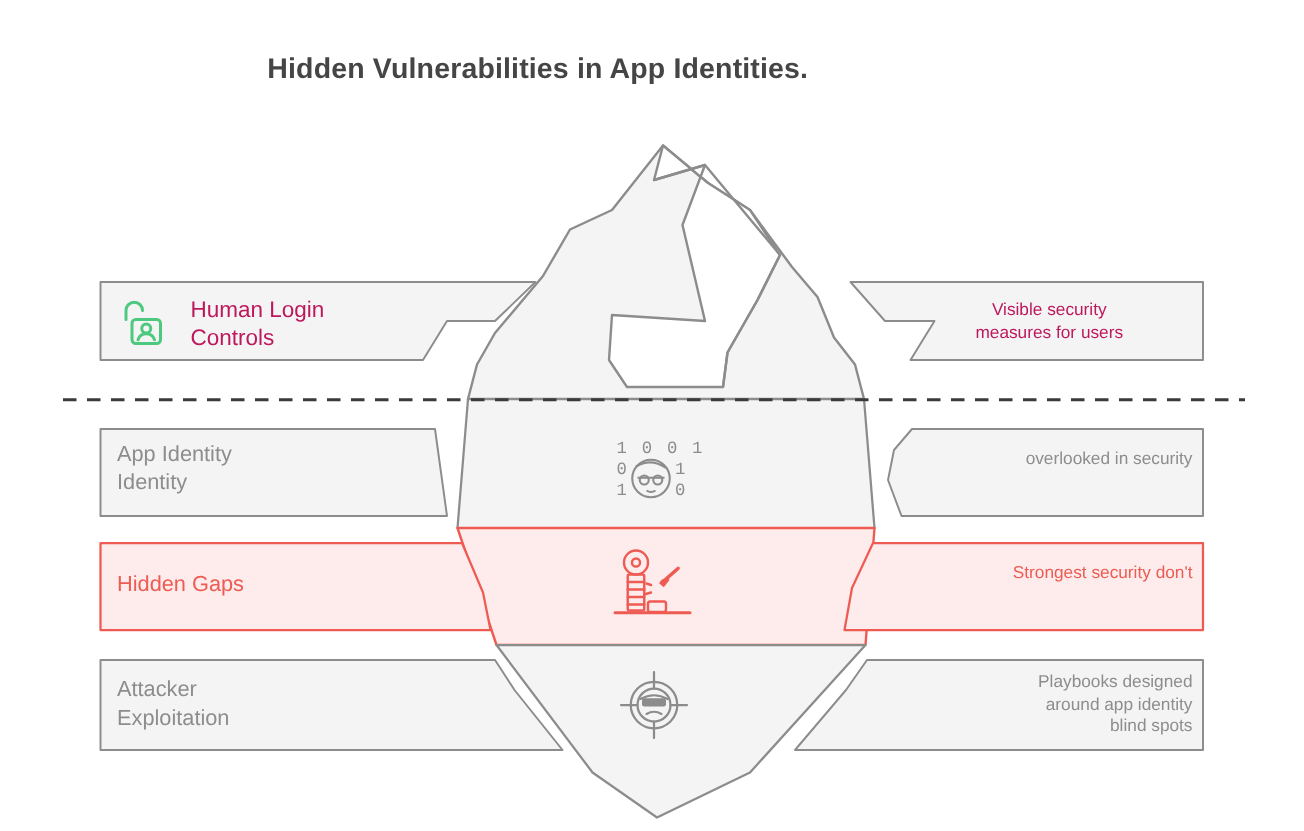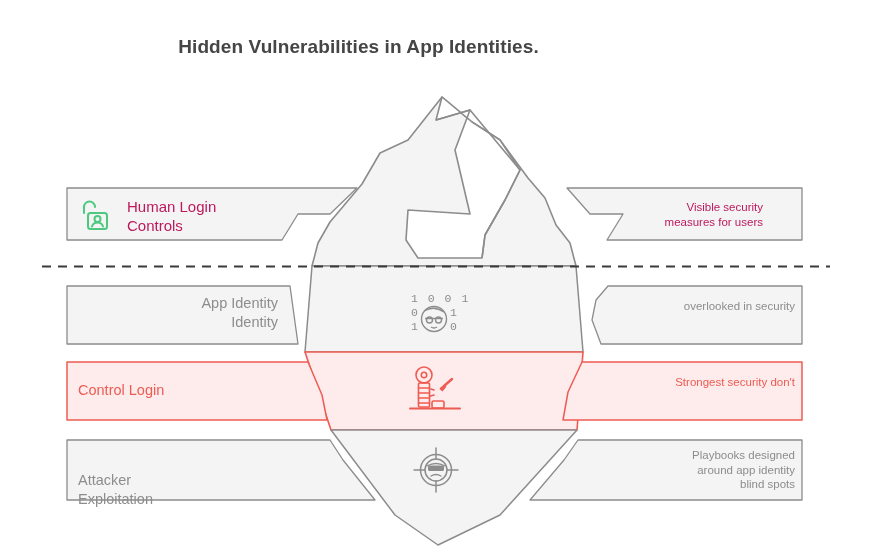--- a/index.html
+++ b/index.html
@@ -20,26 +20,26 @@
   svg.layer{position:absolute;left:0;top:0;width:869px;height:554px;}
 
   
   .lbl{position:absolute;line-height:1.28;}
   .lbl-left{font-size:14.5px;color:#8d8d8d;text-align:left;}
   .lbl-right{font-size:11.5px;color:#8d8d8d;text-align:right;}
   .green{color:#be185d;}
   .red{color:#ee5b53;}
 
   .row1-left{left:127px;top:197px;width:180px;font-size:15px;}
-  .row1-right{left:588px;top:200px;width:175px;}
-  .row2-left{left:78px;top:294px;width:200px;text-align:right;}
+  .row1-right{left:612px;top:200px;width:175px;text-align:center;}
+  .row2-left{left:78px;top:294px;width:200px;}
   .row2-right{left:620px;top:299px;width:175px;}
   .row3-left{left:78px;top:381px;width:200px;}
   .row3-right{left:615px;top:375px;width:180px;}
-  .row4-left{left:78px;top:451px;width:200px;margin-top:20px;}
+  .row4-left{left:78px;top:451px;width:200px;}
   .row4-right{left:615px;top:448px;width:180px;}
 
   .icon-wrap{position:absolute;}
   .lock-icon{left:74px;top:196px;width:40px;height:40px;}
 </style>
 </head>
 <body>
 
 <div id="stage">
 
@@ -158,21 +158,21 @@
   <div class="lbl lbl-left row2-left">
     <div>App Identity</div>
     <div>Identity</div>
   </div>
 
   <div class="lbl lbl-right row2-right">
     <div>overlooked in security</div>
   </div>
 
   <div class="lbl lbl-left red row3-left">
-    <div>Control Login</div>
+    <div>Hidden Gaps</div>
   </div>
 
   <div class="lbl lbl-right red row3-right">
     <div>Strongest security don't</div>
   </div>
 
   <div class="lbl lbl-left row4-left">
     <div>Attacker</div>
     <div>Exploitation</div>
   </div>

